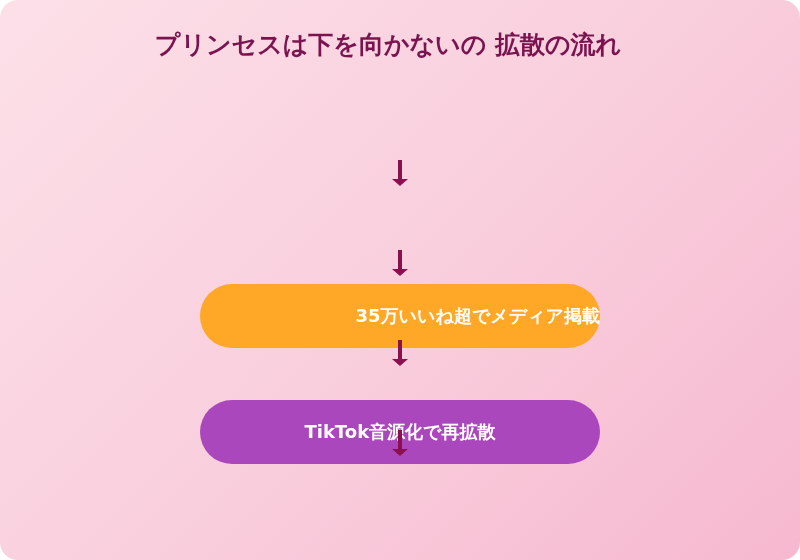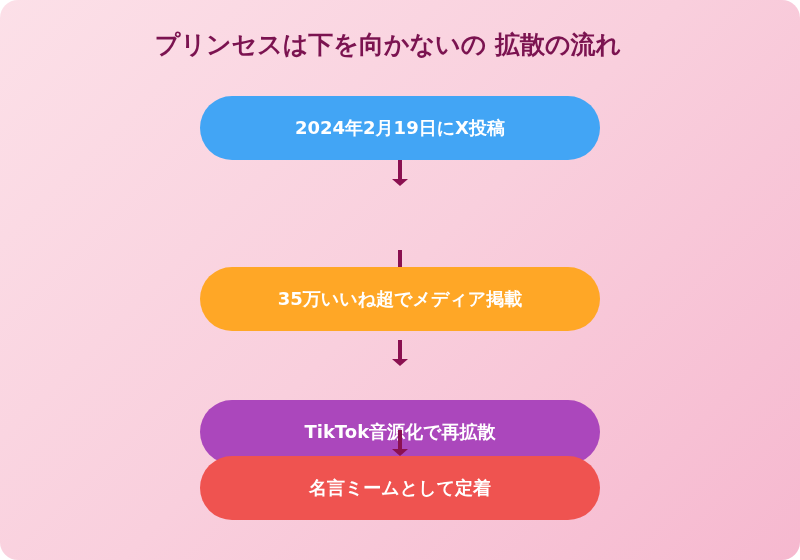--- a/index.html
+++ b/index.html
@@ -27,37 +27,31 @@
     border-left:8px solid transparent; border-right:8px solid transparent;
     border-top:7px solid #8a1050;
   }
 </style>
 </head>
 <body>
 
 <div class="canvas">
   <div class="title">プリンセスは下を向かないの 拡散の流れ</div>
 
-  <div class="node" style="top:96px;background:#42a5f5;">
-    <span>2024年2月19日にX投稿</span>
-  </div>
   <div class="arrow" style="top:160px;height:20px;"></div>
   <div class="arrow-head" style="top:179px;"></div>
 
   <div class="arrow" style="top:250px;height:20px;"></div>
   <div class="arrow-head" style="top:269px;"></div>
 
-  <div class="node" style="top:267px;background:#ffa726;">
+  <div class="node" style="top:284px;background:#ffa726;justify-content:flex-end;">
     <span>35万いいね超でメディア掲載</span>
   </div>
   <div class="arrow" style="top:340px;height:20px;"></div>
   <div class="arrow-head" style="top:359px;"></div>
 
   <div class="node" style="top:366px;background:#ab47bc;margin-top:34px;">
     <span>TikTok音源化で再拡散</span>
   </div>
   <div class="arrow" style="top:430px;height:20px;"></div>
   <div class="arrow-head" style="top:449px;"></div>
 
-  <div class="node" style="top:456px;background:#ef5350;">
-    <span>名言ミームとして定着</span>
-  </div>
 </div>
 
 </body></html>

